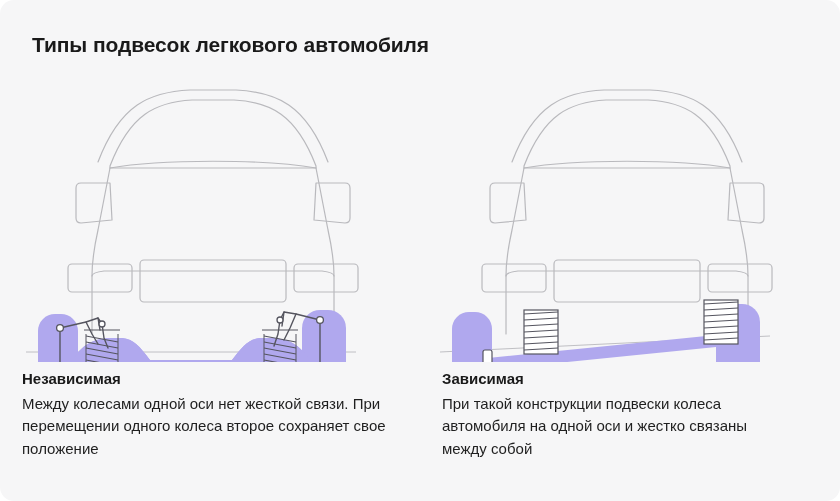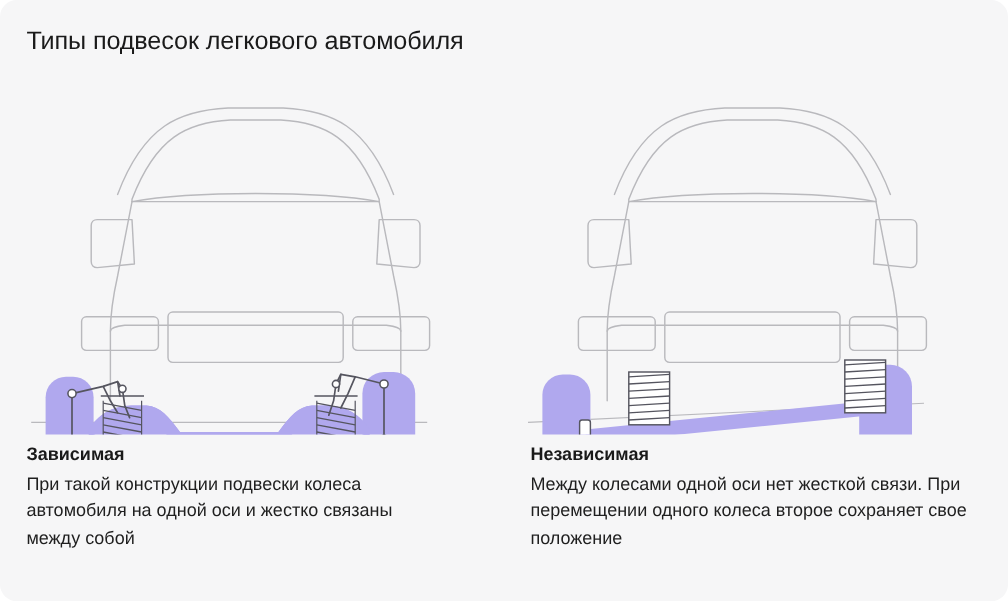--- a/index.html
+++ b/index.html
@@ -17,23 +17,23 @@
     height: 501px;
     box-sizing: border-box;
     background: #f6f6f7;
     border-radius: 14px;
     overflow: hidden;
   }
   .title {
     position: absolute;
     left: 22px;
     top: 22px;
-    margin: 0;
+    margin: 10px;
     font-size: 21px;
-    font-weight: normal;
+    font-weight: bold;
     letter-spacing: -0.1px;
     color: #1a1a1a;
     line-height: 1.25;
   }
   .panels {
     position: absolute;
     left: 0;
     top: 62px;
     width: 840px;
     height: 300px;
@@ -249,23 +249,23 @@
           <g clip-path="url(#springClipR2)" stroke="#55555f" stroke-width="1.1" fill="none">
             <path d="M284,242 L318,240 M284,248 L318,246 M284,254 L318,252 M284,260 L318,258 M284,266 L318,264 M284,272 L318,270 M284,278 L318,276"></path>
           </g>
         </g>
       </svg>
     </div>
 
   </div>
 
   <div class="captions">
+    <div class="caption">
+      <h3>Независимая</h3>
+      <p>Между колесами одной оси нет жесткой связи. При перемещении одного колеса второе сохраняет свое положение</p>
+    </div>
     <div class="caption right">
       <h3>Зависимая</h3>
       <p>При такой конструкции подвески колеса автомобиля на одной оси и жестко связаны между собой</p>
     </div>
-    <div class="caption">
-      <h3>Независимая</h3>
-      <p>Между колесами одной оси нет жесткой связи. При перемещении одного колеса второе сохраняет свое положение</p>
-    </div>
   </div>
 
 </div>
 
 </body></html>

